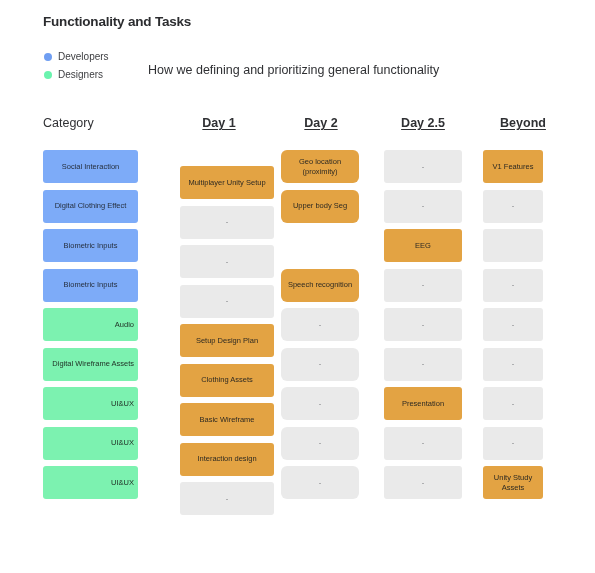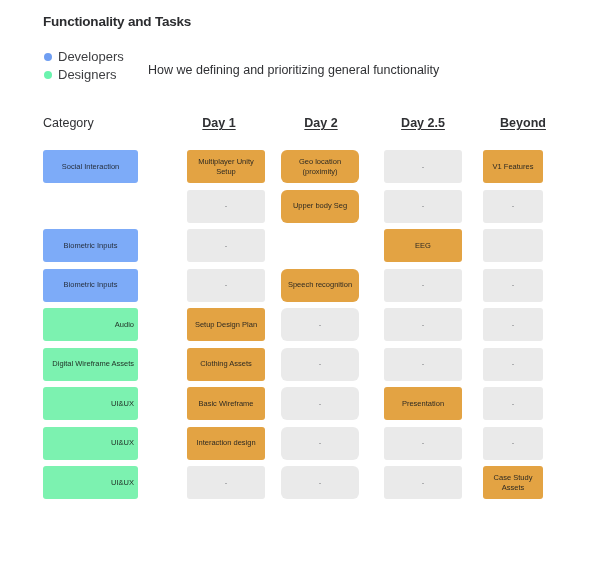--- a/index.html
+++ b/index.html
@@ -42,21 +42,21 @@
     margin-bottom: 5px;
   }
   .legend-dot {
     width: 8px;
     height: 8px;
     border-radius: 50%;
     margin-right: 6px;
     flex: 0 0 auto;
   }
   .legend-label {
-    font-size: 13px;
+    font-size: 10px;
     color: #3d3e41;
     white-space: nowrap;
   }
   .subtitle {
     position: absolute;
     left: 148px;
     top: 63px;
     font-size: 12.5px;
     color: #2f3033;
     white-space: nowrap;
@@ -111,21 +111,21 @@
     font-size: 7.5px;
     line-height: 10px;
     color: #33343a;
     box-sizing: border-box;
     padding: 0 4px;
   }
   .cell.cat {
     left: 43px;
     width: 95px;
   }
-  .cell.c1 { left: 187px; width: 78px; }
+  .cell.c1 { left: 180px; width: 94px; margin-top: 16px; }
   .cell.c2 { left: 281px; width: 78px; border-radius: 6px; }
   .cell.c3 { left: 384px; width: 78px; }
   .cell.c4 { left: 483px; width: 60px; }
 
   .cell.empty {
     background: #eaeaea;
     color: #6f7175;
   }
   .cell.task {
     background: #e3a343;
@@ -185,20 +185,23 @@
           <span class="txt">Geo location (proximity)</span>
         </div>
         <div class="cell c3 empty">
           <span class="txt">-</span>
         </div>
         <div class="cell c4 task">
           <span class="txt">V1 Features</span>
         </div>
       </div>
       <div class="row">
+        <div class="cell cat dev">
+          <span class="txt">Digital Clothing Effect</span>
+        </div>
         <div class="cell c1 empty">
           <span class="txt">-</span>
         </div>
         <div class="cell c2 task">
           <span class="txt">Upper body Seg</span>
         </div>
         <div class="cell c3 empty">
           <span class="txt">-</span>
         </div>
         <div class="cell c4 empty">
@@ -311,18 +314,18 @@
         <div class="cell c1 empty">
           <span class="txt">-</span>
         </div>
         <div class="cell c2 empty">
           <span class="txt">-</span>
         </div>
         <div class="cell c3 empty">
           <span class="txt">-</span>
         </div>
         <div class="cell c4 task">
-          <span class="txt">Case Study Assets</span>
+          <span class="txt">Unity Study Assets</span>
         </div>
       </div>
     </div>
 
 </div>
 
 </body></html>

